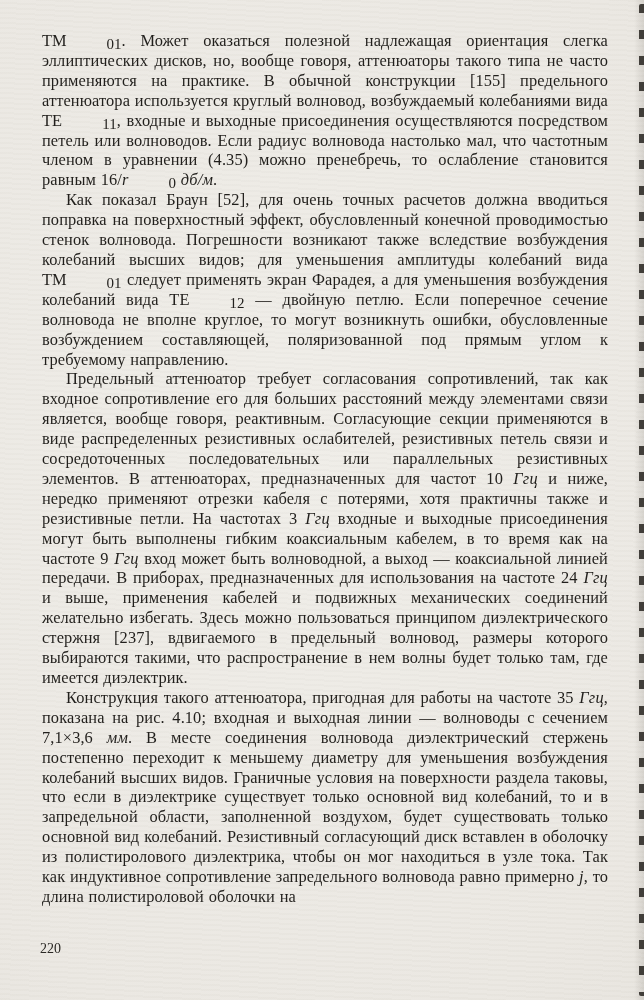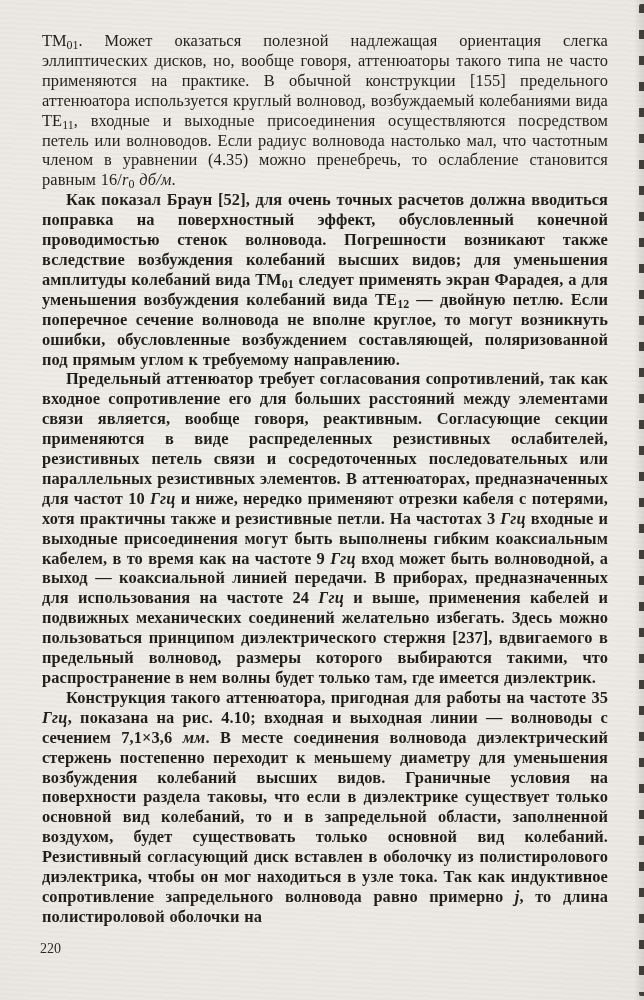--- a/index.html
+++ b/index.html
@@ -40,27 +40,27 @@
     line-height: 19.9px;
     letter-spacing: 0.1px;
     word-spacing: 0.5px;
   }
   p.para {
     margin: 0;
     padding: 0;
   }
   p.para.indent {
     text-indent: 24px;
-    font-weight: bold;
   }
   .text-block sub {
-    font-size: 12px;
+    font-size: 15px;
     line-height: 0;
     vertical-align: -3px;
     letter-spacing: 0;
+    margin-left: 40px;
   }
   .text-block i {
     letter-spacing: 0.2px;
   }
   .page-number {
     position: absolute;
     left: 40px;
     top: 941px;
     font-size: 14px;
     color: #2a2824;

